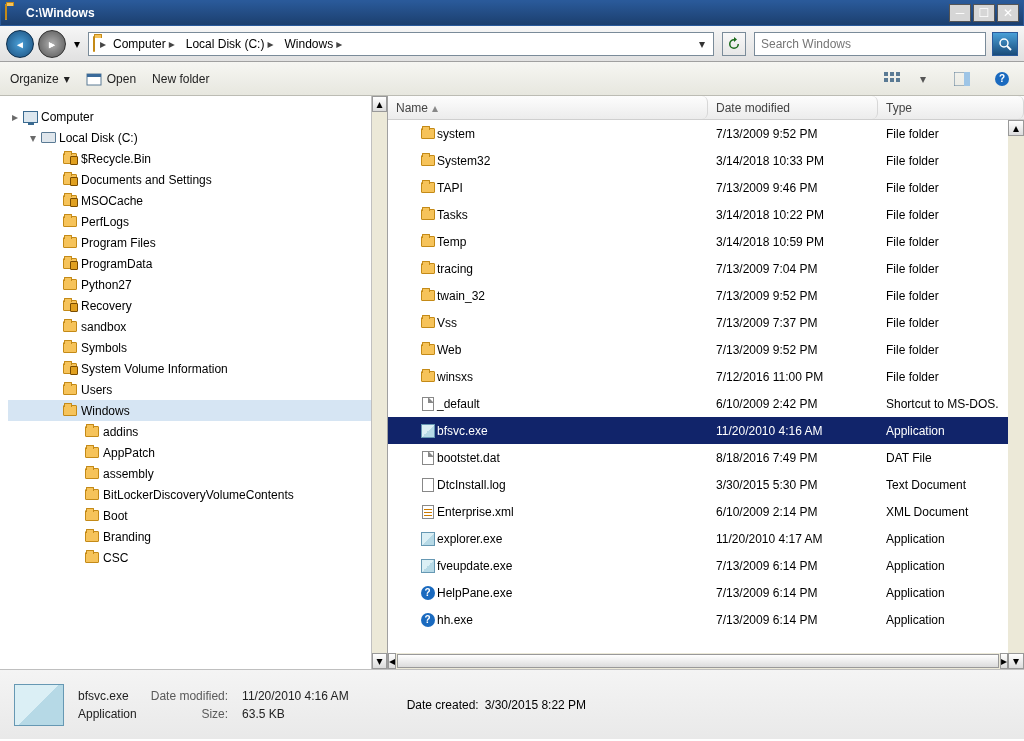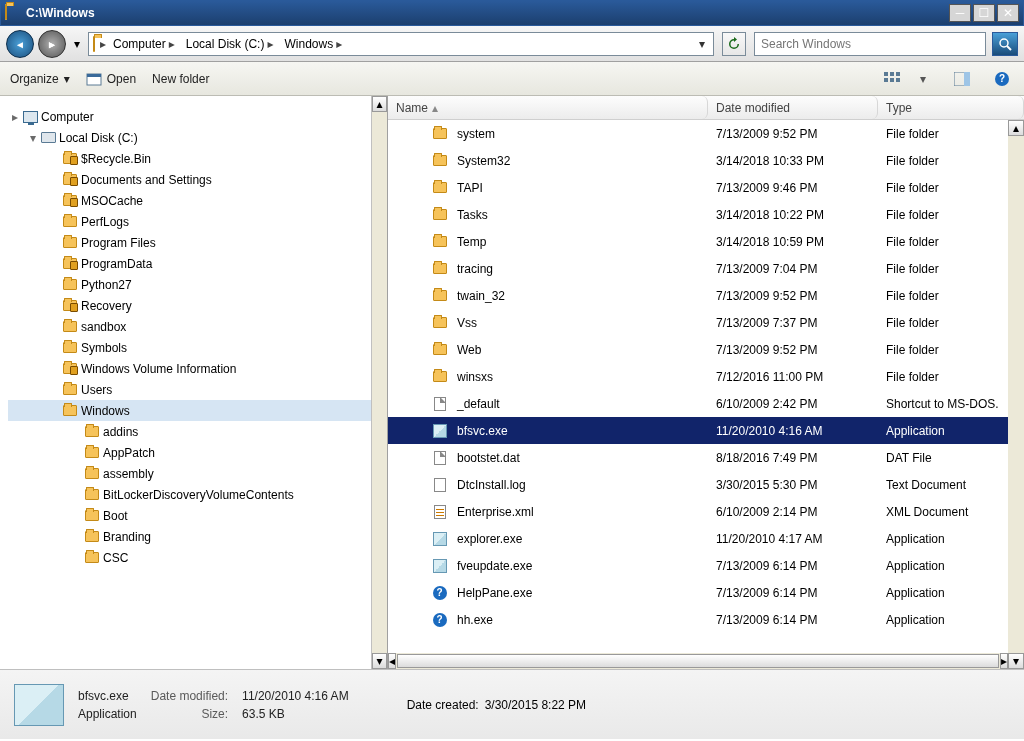--- a/index.html
+++ b/index.html
@@ -56,21 +56,21 @@
 .listpane { flex:1; display:flex; flex-direction:column; }
 .listhdr { height: 24px; background: linear-gradient(#fdfdfd,#ececec); border-bottom: 1px solid #cfcfcf; display:flex; }
 .listhdr .col { border-right: 1px solid #d7d7d7; padding: 4px 8px; display:flex; align-items:center; color:#444; cursor:default;border-radius:6px;}
 .col-name { width: 320px; }
 .col-date { width: 170px; }
 .col-type { flex:1; }
 .filelist { flex:1; overflow:hidden; position:relative; }
 .filerow { display:flex; align-items:center; height: 27px; cursor:default; }
 .filerow.selected { background:#11246a; color:#fff; }
 .fc { display:flex; align-items:center; padding: 0 8px; overflow:hidden; white-space:nowrap;}
-.fc.name { width: 320px; padding-left: 44px; gap:10px; }
+.fc.name { width: 320px; padding-left: 32px; gap:2px; }
 .fc.date { width: 170px; }
 .fc.type { flex:1;text-align:center; }
 .file-i { width:15px;height:15px; display:flex;align-items:center;justify-content:center;}
 .doc-i { width:12px;height:14px;background:#fff;border:1px solid #888;position:relative;}
 .doc-i.dog-ear::before{content:'';position:absolute;top:-1px;right:-1px;border:3px solid transparent;border-left-color:#888;border-bottom-color:#888;}
 .exe-i { width:14px;height:14px;background:linear-gradient(135deg,#dbeff5 50%,#b6d9e6 50%);border:1px solid #6698b3;}
 .log-i { width:12px;height:14px;background:#fff;border:1px solid #888;}
 .xml-i { width:12px;height:14px;background:#fff;border:1px solid #888;position:relative;}
 .xml-i::after{content:'';position:absolute;left:1px;top:3px;right:1px;height:1px;background:#cc7a00;box-shadow:0 3px #cc7a00,0 6px #cc7a00;}
 .help-i { width:14px;height:14px;border-radius:50%;background:#1a6abf;color:#fff;font-size:10px;font-weight:bold;display:flex;align-items:center;justify-content:center;}
@@ -271,21 +271,21 @@
           <span class="nicon">
             <span class="folder-i"></span>
           </span>
           <span class="label">Symbols</span>
         </div>
         <div class="node" style="--indent: 40px;">
           <span class="expander"></span>
           <span class="nicon">
             <span class="folder-i locked"></span>
           </span>
-          <span class="label">Windows Volume Information</span>
+          <span class="label">System Volume Information</span>
         </div>
         <div class="node" style="--indent: 40px;">
           <span class="expander"></span>
           <span class="nicon">
             <span class="folder-i"></span>
           </span>
           <span class="label">Users</span>
         </div>
         <div class="node selected" style="--indent: 40px;">
           <span class="expander"></span>

